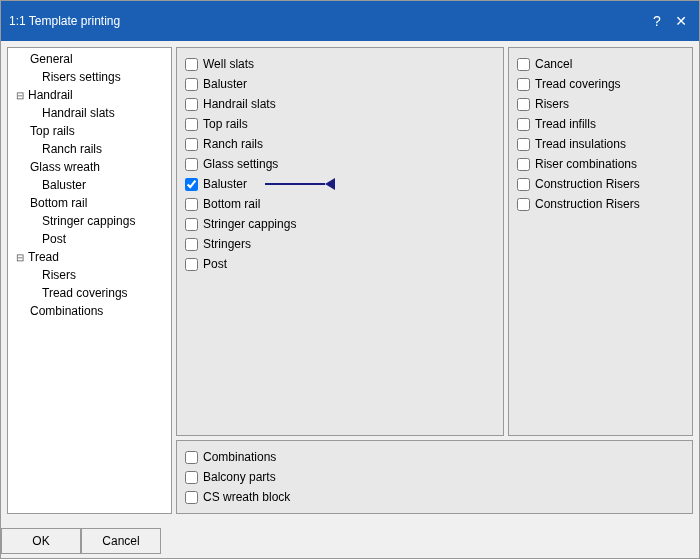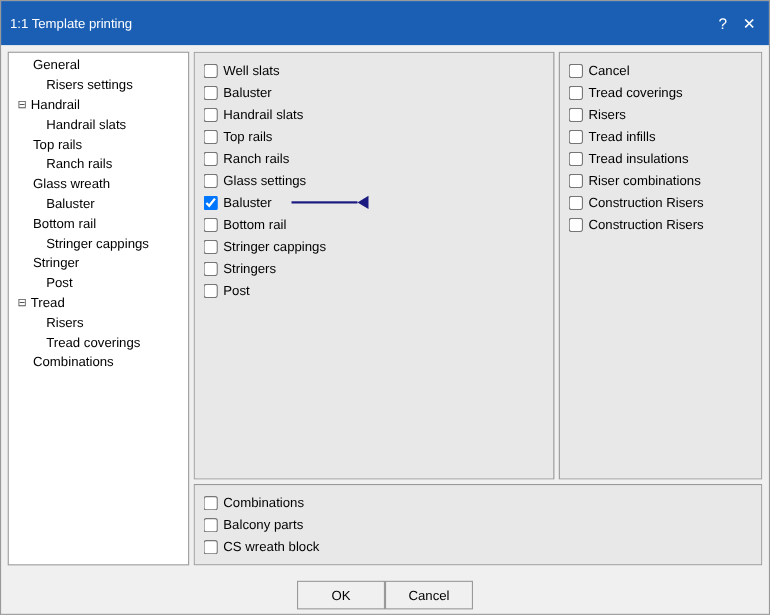--- a/index.html
+++ b/index.html
@@ -170,21 +170,21 @@
       background: #e8e8e8;
       border: 1px solid #999;
       padding: 8px;
       display: flex;
       flex-direction: column;
       gap: 4px;
     }
     
     .button-row {
       display: flex;
-      justify-content: center;
+      justify-content: flex-start;
       gap: 0;
       padding: 8px 0 4px 0;
       flex-shrink: 0;
     }
     .btn {
       width: 80px;
       height: 26px;
       background: #f0f0f0;
       border: 1px solid #999;
       cursor: pointer;
@@ -246,24 +246,20 @@
           <span>Baluster</span>
         </div>
         <div class="tree-item">
           <span style="width: 12px; display: inline-block;"></span>
           <span>Bottom rail</span>
         </div>
         <div class="tree-item tree-indent-1">
           <span style="width: 12px; display: inline-block;"></span>
           <span>Stringer cappings</span>
         </div>
-        <div class="tree-item">
-          <span style="width: 12px; display: inline-block;"></span>
-          <span>Stringer</span>
-        </div>
         <div class="tree-item tree-indent-1">
           <span style="width: 12px; display: inline-block;"></span>
           <span>Post</span>
         </div>
         <div class="tree-item">
           <span class="expand-icon">⊟</span>
           <span>Tread</span>
         </div>
         <div class="tree-item tree-indent-1">
           <span style="width: 12px; display: inline-block;"></span>

